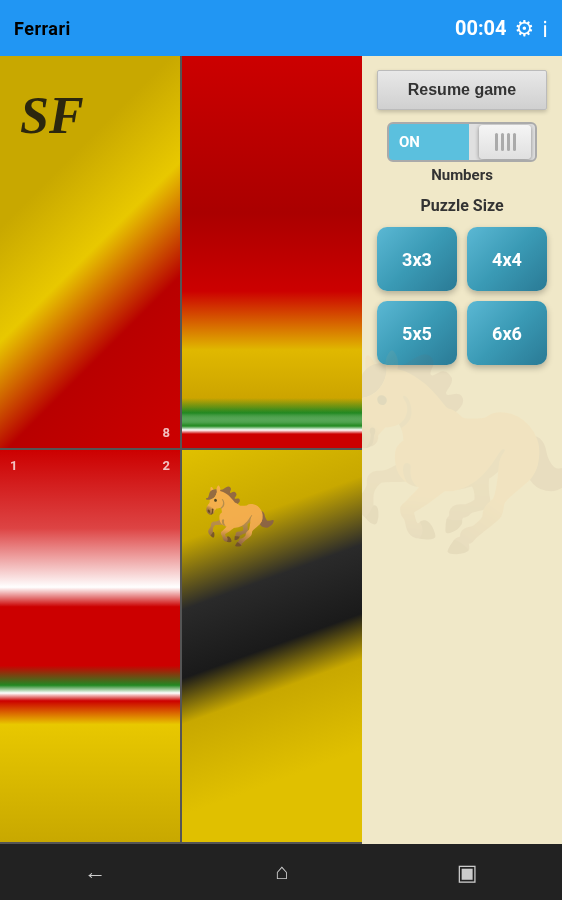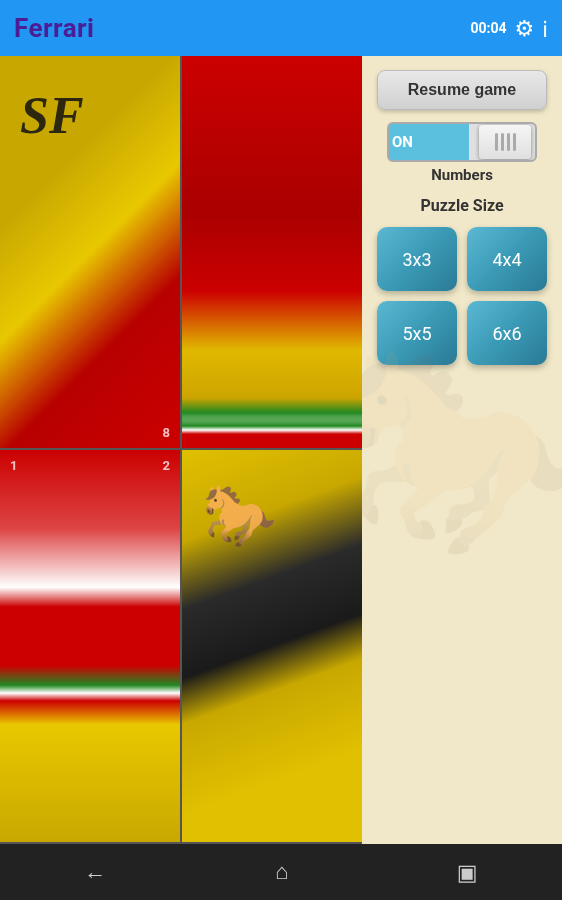--- a/index.html
+++ b/index.html
@@ -19,33 +19,33 @@
       background: #2196F3;
       display: flex;
       align-items: center;
       justify-content: space-between;
       padding: 0 14px;
       position: absolute;
       top: 0; left: 0;
       z-index: 10;
     }
     #header-title {
-      color: #4c1d95;
-      font-size: 26px;
+      color: #000000;
+      font-size: 18px;
       font-weight: bold;
       letter-spacing: 0.5px;
     }
     #header-right {
       display: flex;
       align-items: center;
       gap: 8px;
     }
     #header-timer {
       color: #fff;
-      font-size: 14px;
+      font-size: 20px;
       font-weight: bold;
     }
     #header-settings-icon, #header-info-icon {
       color: #fff;
       font-size: 22px;
       cursor: pointer;
     }
 
     
     #main {
@@ -146,21 +146,21 @@
       transform: translate(-50%, -50%);
       pointer-events: none;
     }
 
     
     .game-button {
       width: 170px;
       padding: 10px 14px;
       background: linear-gradient(to bottom, #e8e8e8, #d0d0d0);
       border: 1px solid #bbb;
-      border-radius: 8px;
+      border-radius: 2px;
       font-size: 16px;
       font-weight: bold;
       color: #333;
       text-align: center;
       cursor: pointer;
       box-shadow: 0 2px 4px rgba(0,0,0,0.2);
     }
 
     
     .toggle-wrapper {
@@ -194,21 +194,21 @@
     .toggle-on {
       background: linear-gradient(to right, #5bc0de 0%, #5bc0de 55%, #e0e0e0 55%);
     }
 
     .toggle-off {
       background: linear-gradient(to right, #e0e0e0 0%, #e0e0e0 45%, #888 45%);
     }
 
     .toggle-on-text {
       position: absolute;
-      left: 3px;
+      left: 10px;
       color: #fff;
       font-weight: bold;
       font-size: 15px;
     }
 
     .toggle-off-text {
       position: absolute;
       right: 12px;
       color: #fff;
       font-weight: bold;
@@ -263,21 +263,21 @@
 
     .size-button {
       height: 64px;
       background: linear-gradient(135deg, #5bb8d4 0%, #3a9ab5 50%, #2a7a95 100%);
       border-radius: 10px;
       display: flex;
       align-items: center;
       justify-content: center;
       color: #fff;
       font-size: 18px;
-      font-weight: normal;
+      font-weight: bold;
       cursor: pointer;
       box-shadow: 0 3px 6px rgba(0,0,0,0.25);
     }
 
     
     #nav-bar {
       position: absolute;
       bottom: 0;
       left: 0;
       width: 562px;

